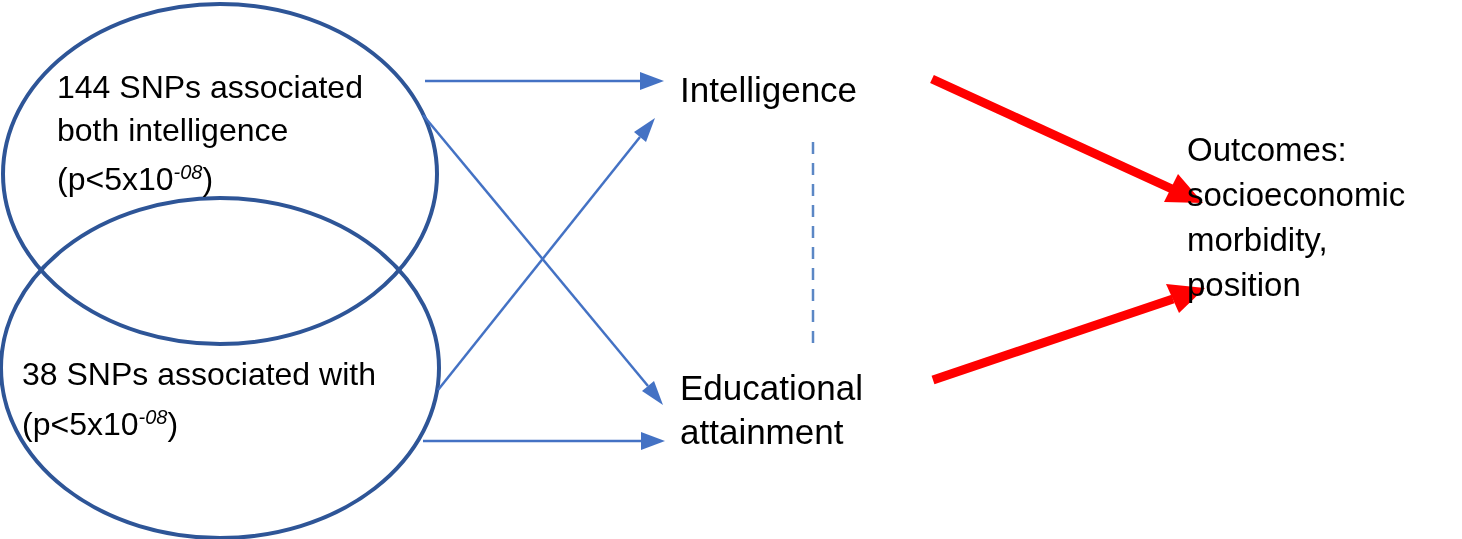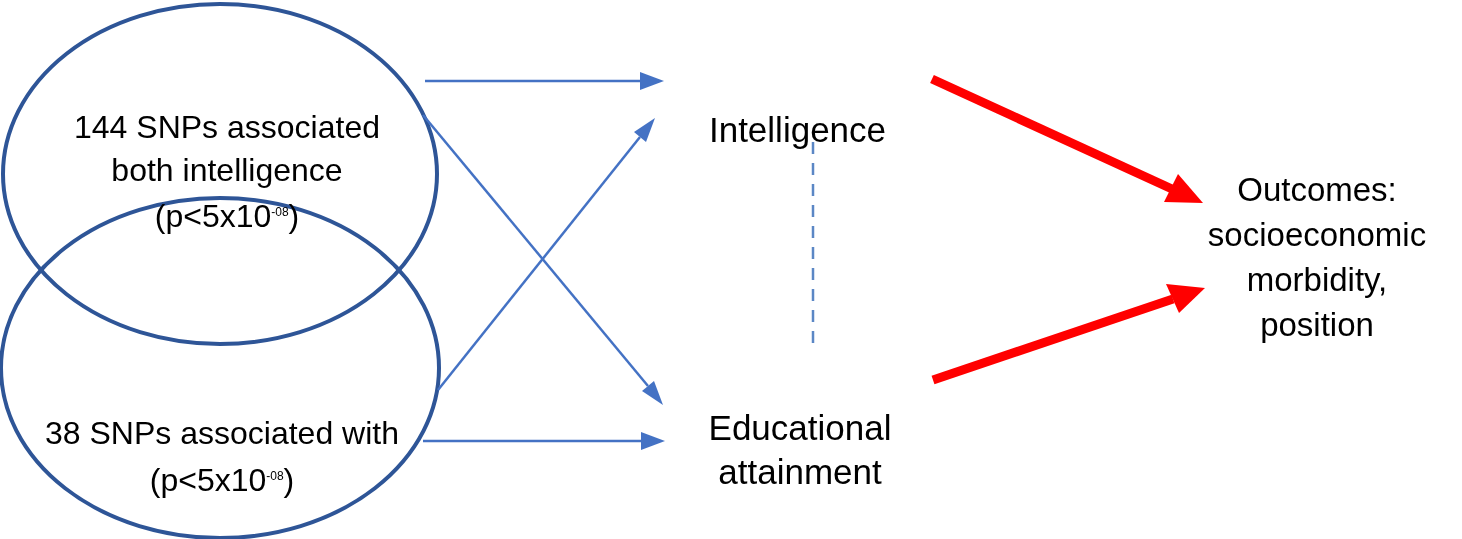--- a/index.html
+++ b/index.html
@@ -34,34 +34,34 @@
   }
   .blue-shaft { stroke: var(--arrow-blue); stroke-width: 2.5; }
   .blue-head  { fill: var(--arrow-blue); }
   .dashed-shaft { stroke: var(--dashed-blue); stroke-width: 2.5; stroke-dasharray: 12 9; }
   .red-shaft  { stroke: var(--arrow-red); stroke-width: 9; }
   .red-head   { fill: var(--arrow-red); }
 
   .txt {
     position: absolute;
     color: var(--text);
-    text-align: center;
-    margin-top: 40px;
+    text-align: left;
   }
   .venn-txt   { font-size: 32px; line-height: 42.5px; }
   .label-txt  { font-size: 35px; line-height: 44px; }
   .outcome-txt{ font-size: 33px; line-height: 45px; }
   .sup {
-    font-size: 12px;
+    font-size: 20px;
     vertical-align: 11px;
     letter-spacing: 0px;
+    font-style: italic;
   }
   .venn-top     { left: 57px;  top: 66px;  width: 340px; }
   .venn-overlap { left: 60px;  top: 238px; width: 340px; }
-  .venn-bottom  { left: 22px;  top: 372px; width: 400px; }
+  .venn-bottom  { left: 22px;  top: 353px; width: 400px; }
   .label-intelligence { left: 680px; top: 68px;  width: 235px; }
   .label-education    { left: 680px; top: 366px; width: 240px; }
   .label-outcomes     { left: 1187px; top: 127px; width: 260px; }
 </style>
 </head>
 <body>
 
 <div class="canvas">
 
   <svg class="diagram-svg" viewBox="0 0 1462 539">

